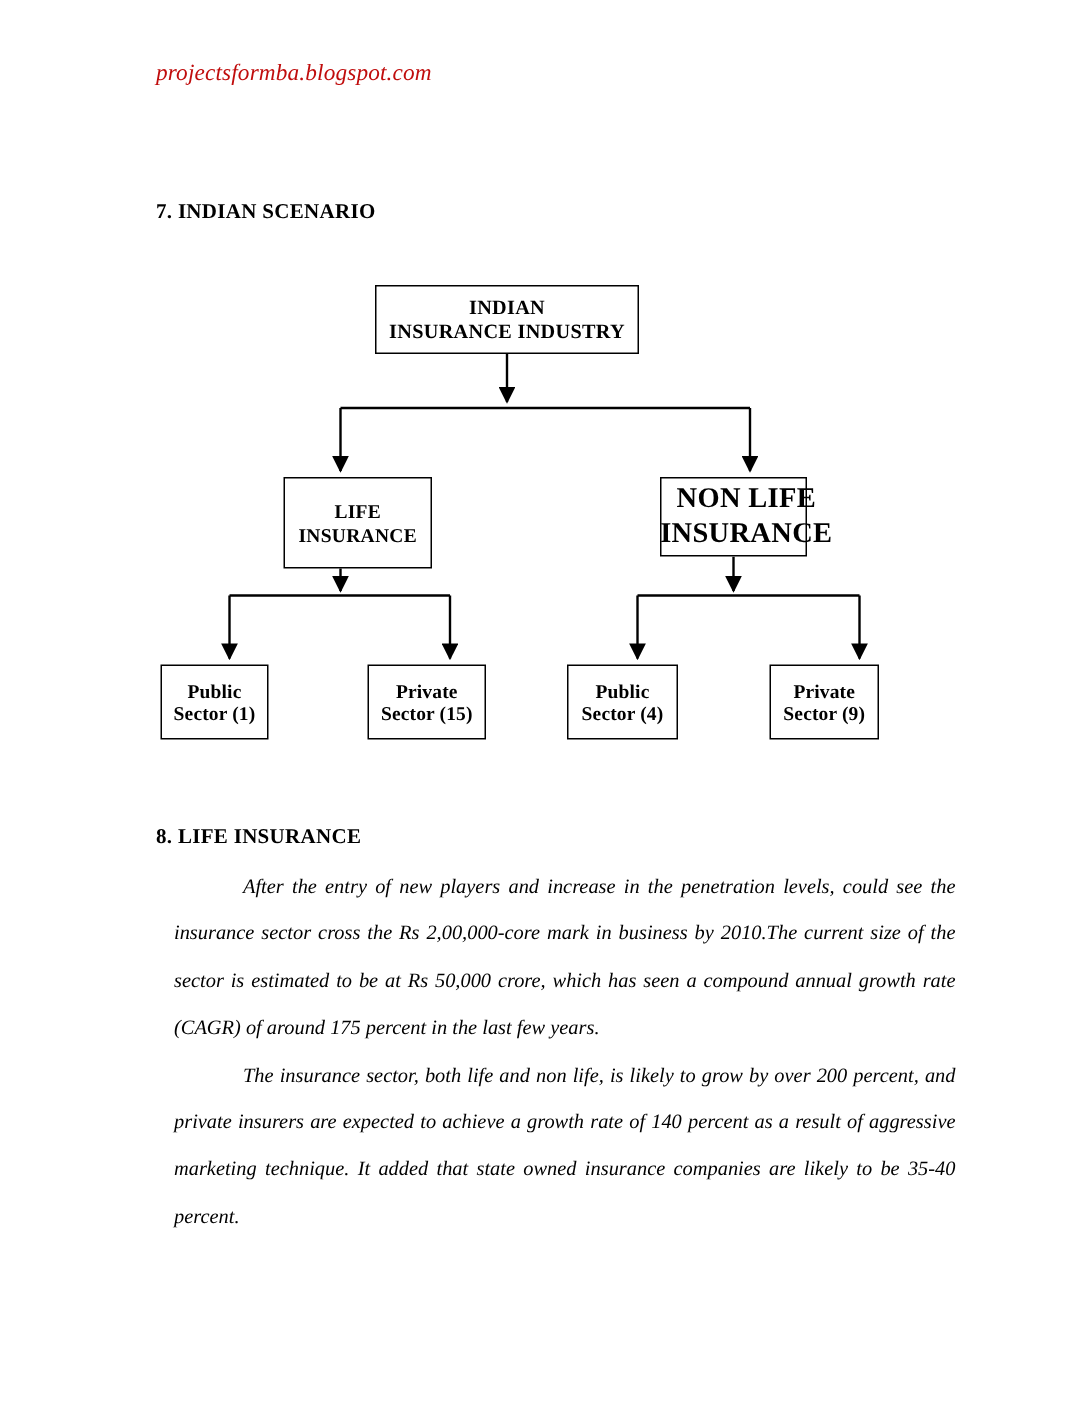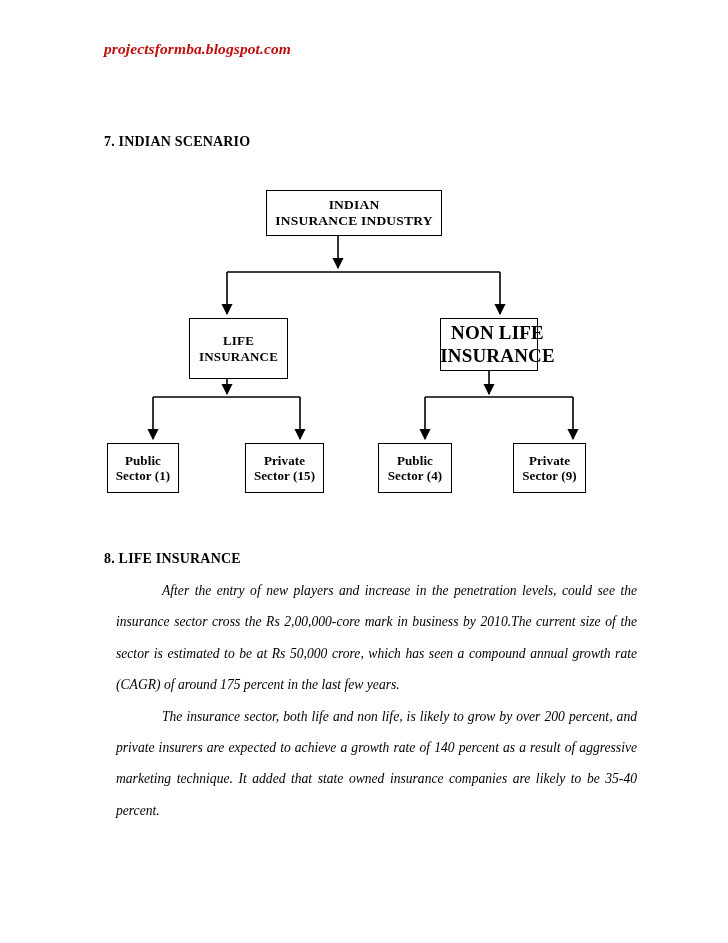--- a/index.html
+++ b/index.html
@@ -16,21 +16,21 @@
     overflow: hidden;
   }
 
   
   .site-header {
     position: absolute;
     left: 104px;
     top: 40px;
     font-family: "Liberation Serif", "DejaVu Serif", serif;
     font-size: 15.5px;
-    font-weight: bold;
+    font-weight: normal;
     font-style: italic;
     color: #C00D0D;
     letter-spacing: 0.1px;
     white-space: nowrap;
   }
 
   
   .section-heading {
     position: absolute;
     left: 104px;
@@ -66,21 +66,20 @@
     text-align: center;
     font-weight: bold;
     line-height: 1.18;
   }
   .node .line { display: block; white-space: nowrap; }
 
   #node-root {
     left: 250px; top: 190px; width: 176px; height: 46px;
     font-size: 13.5px;
     letter-spacing: 0.2px;
-    margin-left: 16px;
   }
   #node-life {
     left: 189px; top: 318px; width: 99px; height: 61px;
     font-size: 13px;
     letter-spacing: 0.2px;
   }
   #node-nonlife {
     left: 440px; top: 318px; width: 98px; height: 53px;
     font-size: 19px;
     letter-spacing: 0.2px;

